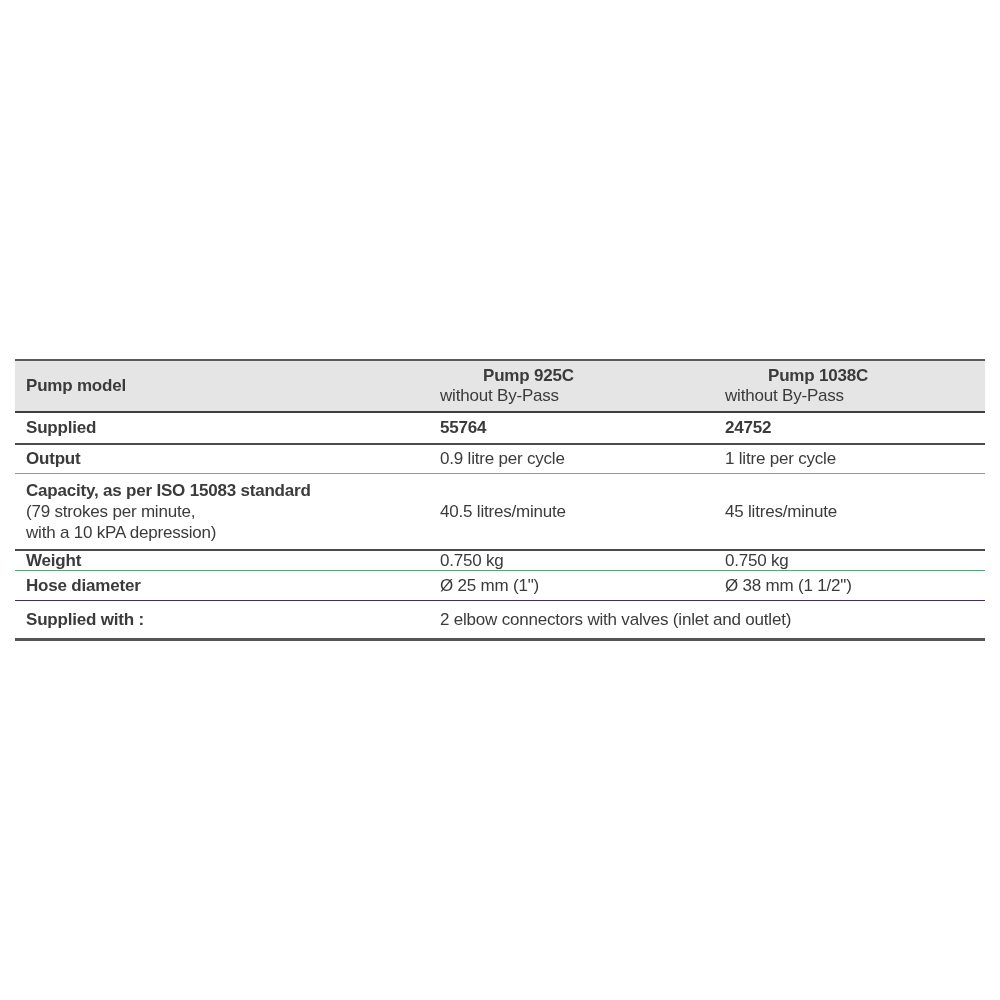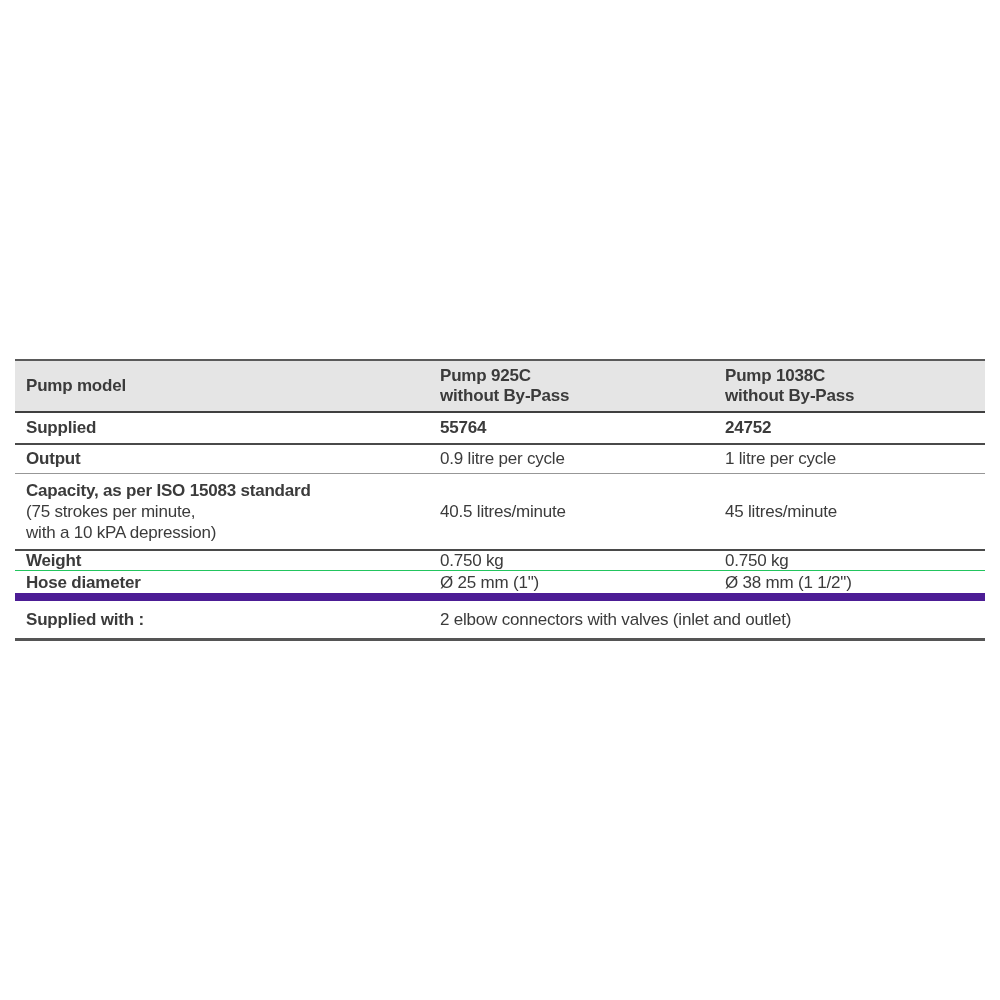--- a/index.html
+++ b/index.html
@@ -45,22 +45,22 @@
     box-sizing: border-box;
   }
   .bold { font-weight: bold; }
 
   
   .row-header {
     height: 52px;
     background: #e5e5e5;
     border-bottom: 2px solid #3f3f3f;
   }
-  .hdr-line1 { font-weight: bold; line-height: 20px; }
-  .hdr-line2 { font-weight: bold; line-height: 20px; }
+  .hdr-line1 { font-weight: bold; line-height: 20px; margin-left: 43px; }
+  .hdr-line2 { font-weight: normal; line-height: 20px; }
 
   
   .row-reference {
     height: 32px;
     border-bottom: 2px solid #4a4a4a;
   }
   .row-output {
     height: 29px;
     border-bottom: 1px solid #979797;
   }
@@ -68,22 +68,21 @@
     height: 77px;
     border-bottom: 2px solid #4a4a4a;
   }
   .cap-line { line-height: 21px; }
   .row-weight {
     height: 20px;
     border-bottom: 1px solid #22c55e;
   }
   .row-hose {
     height: 30px;
-    border-bottom: 8px solid #4c1d95;
-    align-items: flex-end;
+    border-bottom: 1px solid #4c1d95;
   }
   .row-supplied {
     height: 40px;
     border-bottom: 3px solid #555555;
   }
   .span-cell {
     flex: 1;
   }
 </style>
 </head>
@@ -112,21 +111,21 @@
 
     <div class="row row-output">
       <div class="col1 bold">Output</div>
       <div class="col2">0.9 litre per cycle</div>
       <div class="col3">1 litre per cycle</div>
     </div>
 
     <div class="row row-capacity">
       <div class="col1">
         <div class="cap-line bold">Capacity, as per ISO 15083 standard</div>
-        <div class="cap-line">(75 strokes per minute,</div>
+        <div class="cap-line">(79 strokes per minute,</div>
         <div class="cap-line">with a 10 kPA depression)</div>
       </div>
       <div class="col2">40.5 litres/minute</div>
       <div class="col3">45 litres/minute</div>
     </div>
 
     <div class="row row-weight">
       <div class="col1 bold">Weight</div>
       <div class="col2">0.750 kg</div>
       <div class="col3">0.750 kg</div>

